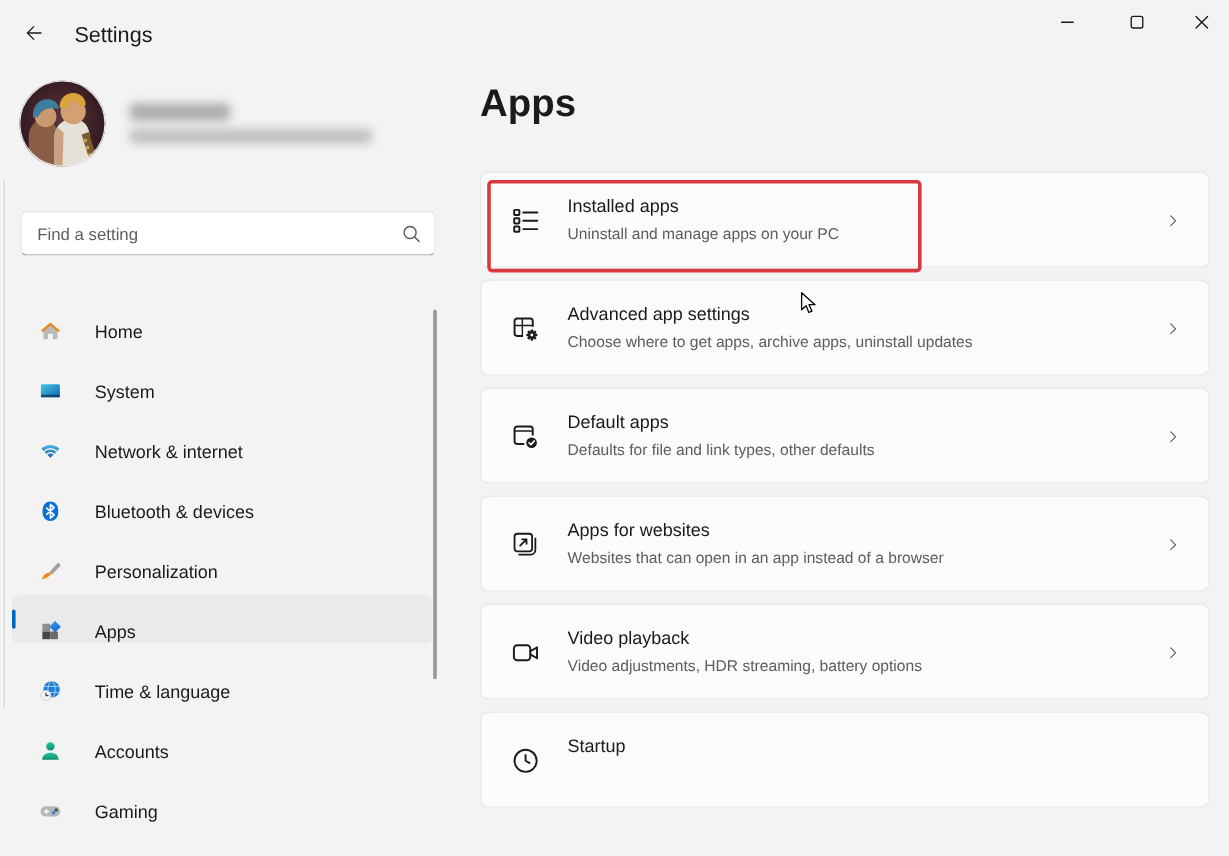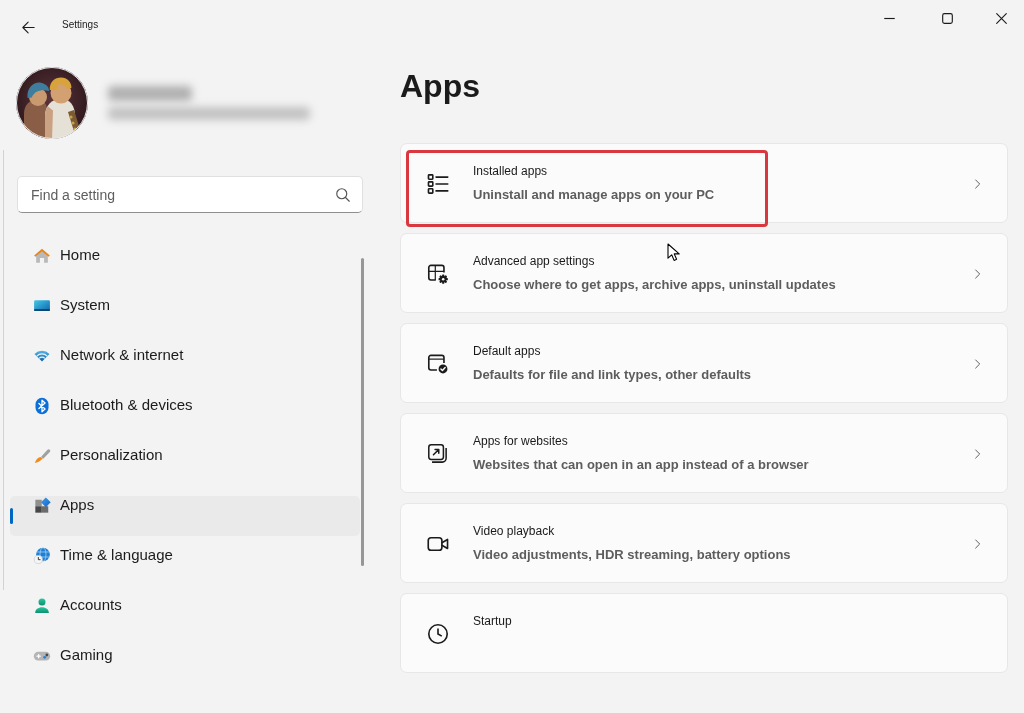--- a/index.html
+++ b/index.html
@@ -6,55 +6,55 @@
   body{
     width:1024px;height:713px;position:relative;overflow:hidden;
     background:#f3f3f3;color:#1b1b1b;
     font-family:"Liberation Sans",sans-serif;
     -webkit-font-smoothing:antialiased;
   }
   .abs{position:absolute;}
   
   .back-btn{left:12px;top:11px;width:32px;height:32px;border-radius:5px;
     display:flex;align-items:center;justify-content:center;cursor:default;}
-  .app-title{left:62px;top:19px;font-size:10px;}
+  .app-title{left:62px;top:19px;font-size:18px;}
   .win-btn{top:0;width:46px;height:36px;display:flex;align-items:center;justify-content:center;}
   .win-min{left:866px;} .win-max{left:924px;} .win-close{left:978px;}
   
   .avatar{left:16px;top:67px;}
   .blur-bar{border-radius:4px;filter:blur(4px);opacity:.8;}
   .blur-name{left:108px;top:86px;width:84px;height:15px;background:#9e9e9e;}
   .blur-email{left:108px;top:107px;width:202px;height:13px;background:#b5b5b5;}
   
   .search-box{left:17px;top:176px;width:346px;height:37px;background:#ffffff;
     border:1px solid #e0e0e0;border-bottom:1px solid #8f8f8f;border-radius:5px;box-sizing:border-box;text-decoration:underline;}
   .search-box input{width:100%;height:100%;border:0;background:transparent;outline:none;
     padding:0 38px 0 13px;box-sizing:border-box;font-family:"Liberation Sans",sans-serif;
     font-size:14px;color:#1b1b1b;}
   .search-box input::placeholder{color:#5e5e5e;opacity:1;}
   .search-icon{position:absolute;right:9px;top:8px;}
   
   .left-edge-line{left:3px;top:150px;width:1px;height:440px;background:#d2d2d2;}
   .side-scrollbar{left:361px;top:258px;width:3px;height:308px;background:#979797;border-radius:2px;}
   .nav{left:10px;top:246px;width:350px;}
-  .nav-item{position:relative;height:40px;margin-bottom:10px;display:flex;align-items:flex-start;
-    gap:8px;padding-left:22px;border-radius:5px;box-sizing:border-box;}
+  .nav-item{position:relative;height:40px;margin-bottom:10px;display:flex;align-items:flex-end;
+    gap:27px;padding-left:22px;border-radius:5px;box-sizing:border-box;}
   .nav-item.selected{background:#eaeaea;}
   .pill{display:none;position:absolute;left:0;top:12px;width:3px;height:16px;border-radius:2px;background:#0067c0;}
   .nav-item.selected .pill{display:block;}
   .nav-icon{width:20px;height:20px;flex:0 0 20px;display:flex;}
   .nav-label{font-size:15px;white-space:nowrap;}
   
   .page-title{left:400px;top:68px;font-size:32px;font-weight:600;margin:0;}
   .cards{left:400px;top:143px;width:608px;}
   .card{position:relative;height:80px;margin-bottom:10px;background:#fbfbfb;
     border:1px solid #e7e7e7;border-radius:7px;box-sizing:border-box;}
   .card-icon{position:absolute;left:24px;top:27px;width:26px;height:26px;display:flex;}
-  .card-title{position:absolute;left:72px;top:20px;font-size:12px;color:#1a1a1a;white-space:nowrap;}
-  .card-subtitle{position:absolute;left:72px;top:43px;font-size:13px;color:#5d5d5d;white-space:nowrap;font-weight:bold;}
+  .card-title{position:absolute;left:72px;top:20px;font-size:15px;color:#1a1a1a;white-space:nowrap;}
+  .card-subtitle{position:absolute;left:72px;top:43px;font-size:13px;color:#5d5d5d;white-space:nowrap;}
   .card-chevron{position:absolute;right:22px;top:30px;width:15px;height:20px;display:flex;}
   
   .red-annotation{left:406px;top:150px;width:362px;height:77px;border:3px solid #d93840;
     border-radius:4px;box-sizing:border-box;z-index:6;pointer-events:none;}
   .cursor{left:667px;top:243px;z-index:9;pointer-events:none;}
   .symstore{position:absolute;width:0;height:0;overflow:hidden;}
 </style>
 </head>
 <body>
 

